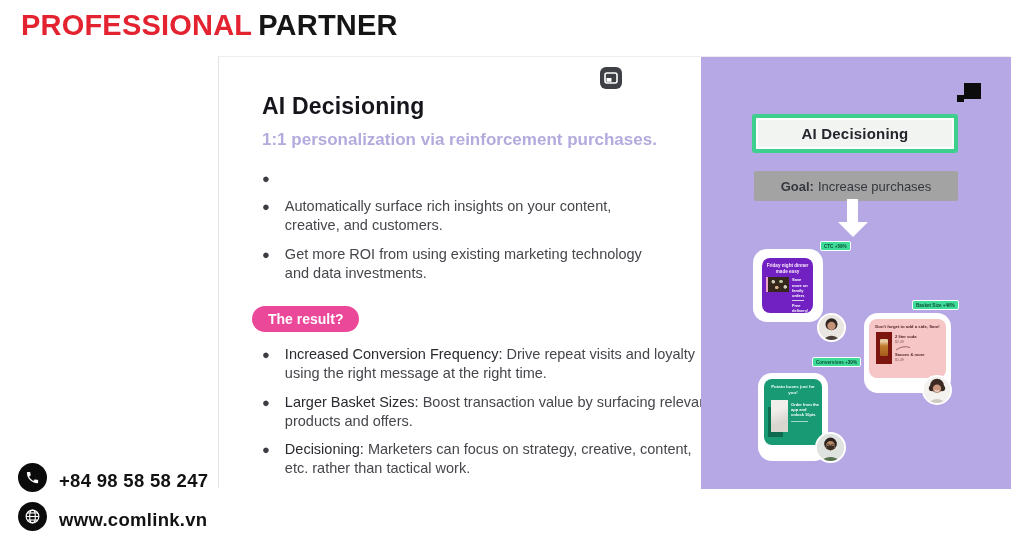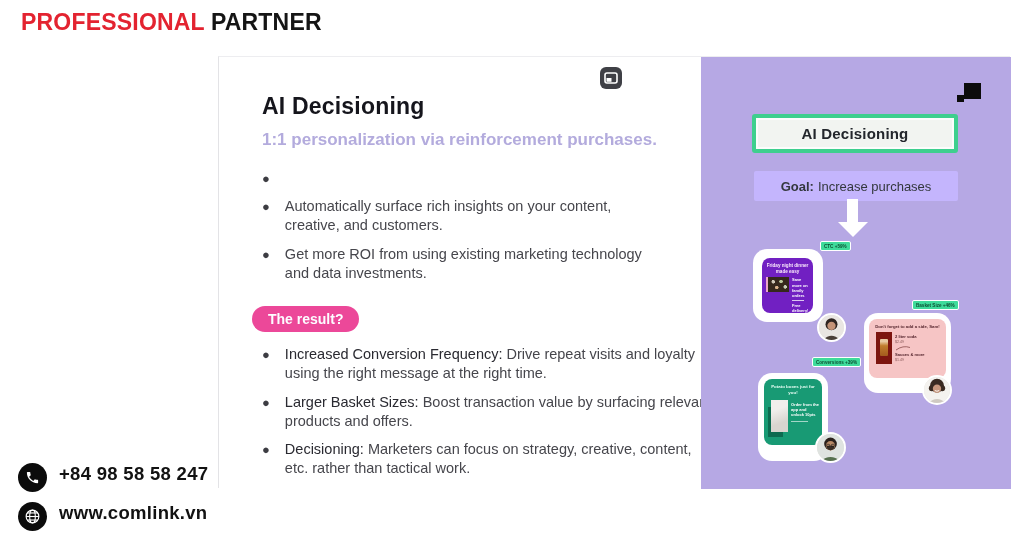--- a/index.html
+++ b/index.html
@@ -3,21 +3,21 @@
 <meta charset="utf-8">
 <style>
   * { margin:0; padding:0; box-sizing:border-box; }
   html,body { background:#ffffff; }
   .canvas {
     position:relative; width:1024px; height:538px; background:#ffffff;
     font-family:"Liberation Sans", sans-serif; overflow:hidden;
   }
 
   
-  .brand { position:absolute; left:21px; top:9px; font-size:23px; font-weight:800; letter-spacing:.2px; }
+  .brand { position:absolute; left:21px; top:9px; font-size:29px; font-weight:800; letter-spacing:.2px; }
   .brand .red { color:#e32330; }
   .brand .blk { color:#151515; margin-left:6px; }
 
   
   .slide {
     position:absolute; left:218px; top:56px; width:792px; height:432px;
     background:#ffffff; border-left:1px solid #e3e3e6; border-top:1px solid #ededf0;
   }
   .pip { position:absolute; left:381px; top:10px; width:22px; height:22px; border-radius:6px;
          background:#3f4046; display:flex; align-items:center; justify-content:center; }
@@ -44,21 +44,21 @@
   .logo-small { position:absolute; left:256px; top:38px; width:7px;  height:7px;  background:#0c0c0c; }
 
   .flow-box {
     position:absolute; left:51px; top:57px; width:206px; height:39px;
     border:4px solid #3ecf8e; border-radius:3px; background:#f2f4f1;
     box-shadow: inset 0 0 0 2px #fcfdfc;
     display:flex; align-items:center; justify-content:center;
     font-size:15px; font-weight:700; color:#23262c; letter-spacing:.2px;
   }
   .goal-box {
-    position:absolute; left:53px; top:114px; width:204px; height:30px; background:#c4b5fd;
+    position:absolute; left:53px; top:114px; width:204px; height:30px; background:#a3a3a3;
     border-radius:2px; display:flex; align-items:center; justify-content:center;
     font-size:13px; color:#33373d;
   }
   .goal-box b { font-weight:700; margin-right:4px; }
 
   .arrow-stem { position:absolute; left:146px; top:142px; width:11px; height:23px; background:#ffffff; }
   .arrow-head { position:absolute; left:137px; top:165px; width:0; height:0;
                 border-left:15px solid transparent; border-right:15px solid transparent;
                 border-top:15px solid #ffffff; }
 
@@ -111,21 +111,21 @@
   .badge-conv { left:111px; top:300px; }
 
   .avatar { position:absolute; border-radius:50%; border:2px solid #ffffff; overflow:hidden; z-index:6;
             background:#e7e4e0; }
   .avatar-1 { left:116px; top:256px; width:29px; height:29px; }
   .avatar-2 { left:221px; top:318px; width:30px; height:30px; }
   .avatar-3 { left:114px; top:375px; width:31px; height:31px; }
   .avatar svg { display:block; width:100%; height:100%; }
 
   
-  .contact-row { position:absolute; display:flex; align-items:flex-start; gap:12px; }
+  .contact-row { position:absolute; display:flex; align-items:flex-end; gap:12px; }
   .row-phone { left:18px; top:463px; }
   .row-web   { left:18px; top:502px; }
   .c-icon { width:29px; height:29px; border-radius:50%; background:#0b0b0b; flex:none;
             display:flex; align-items:center; justify-content:center; }
   .c-text { font-size:18.5px; font-weight:700; color:#121212; letter-spacing:.3px; }
 </style>
 </head>
 <body>
 
 <div class="canvas">

